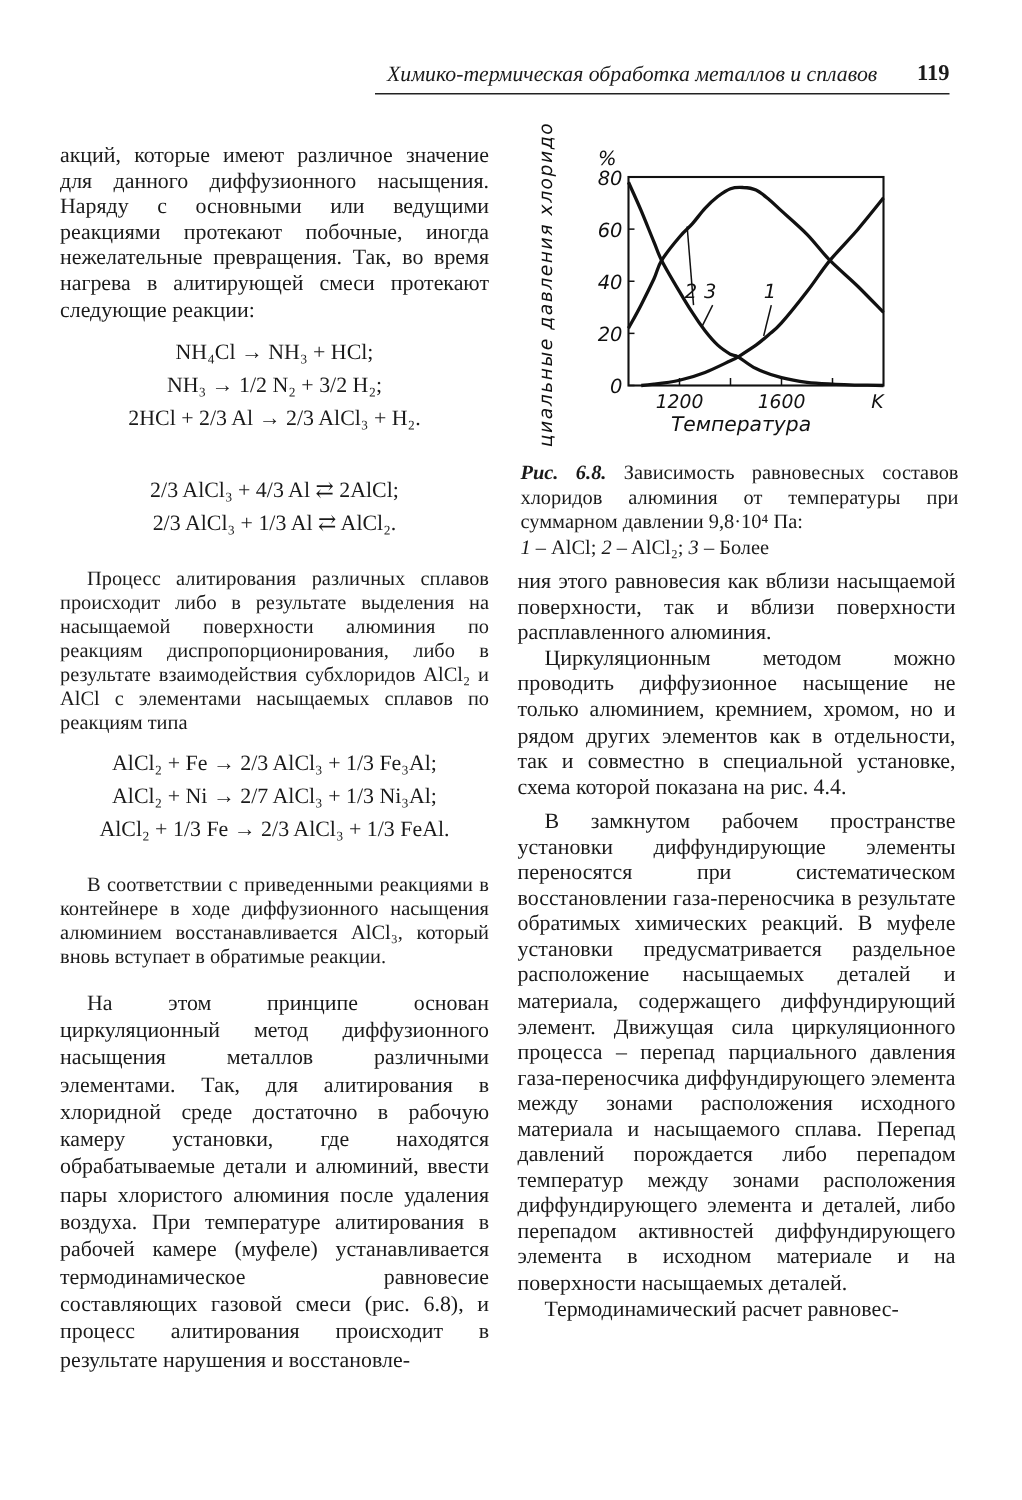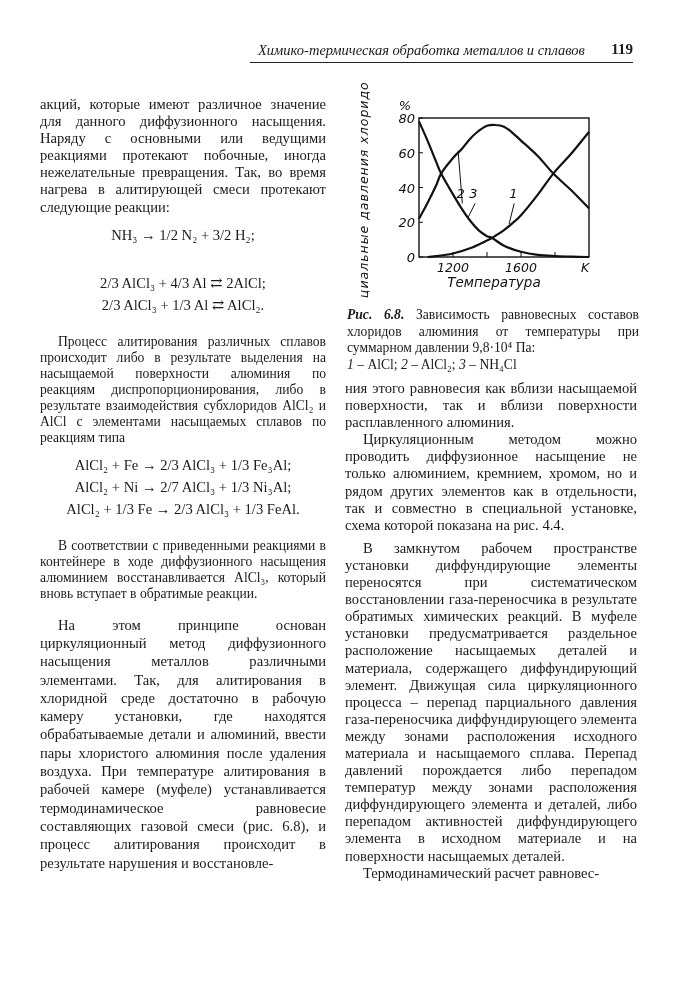--- a/index.html
+++ b/index.html
@@ -30,21 +30,23 @@
 <body>
 
 <div class="header">
   <span class="title">Химико-термическая обработка металлов и сплавов</span>
   <span class="pnum">119</span>
 </div>
 
 <div class="col col-left">
   <p>акций, которые имеют различное значение для данного диффузионного насыщения. Наряду с основными или ведущими реакциями протекают побочные, иногда нежелательные превращения. Так, во время нагрева в алитирующей смеси протекают следующие реакции:</p>
   <div class="eqblock">
+    <p class="eq">NH₄Cl → NH₃ + HCl;</p>
     <p class="eq">NH₃ → 1/2 N₂ + 3/2 H₂;</p>
+    <p class="eq">2HCl + 2/3 Al → 2/3 AlCl₃ + H₂.</p>
   </div>
   <div class="gap"></div>
   <div class="eqblock">
     <p class="eq">2/3 AlCl₃ + 4/3 Al ⇄ 2AlCl;</p>
     <p class="eq">2/3 AlCl₃ + 1/3 Al ⇄ AlCl₂.</p>
   </div>
   <div class="gap"></div>
   <p class="ind small">Процесс алитирования различных сплавов происходит либо в результате выделения на насыщаемой поверхности алюминия по реакциям диспропорционирования, либо в результате взаимодействия субхлоридов AlCl₂ и AlCl с элементами насыщаемых сплавов по реакциям типа</p>
   <div class="eqblock">
     <p class="eq">AlCl₂ + Fe → 2/3 AlCl₃ + 1/3 Fe₃Al;</p>
@@ -99,21 +101,21 @@
 </div>
 
 <div class="caption">
   <span class="lbl">Рис. 6.8.</span>
   <span>Зависимость равновесных составов хлоридов алюминия от температуры при суммарном давлении 9,8·10⁴ Па:</span><br>
   <span class="num">1</span>
   <span>– AlCl;</span>
   <span class="num">2</span>
   <span>– AlCl₂;</span>
   <span class="num">3</span>
-  <span>– NH₄Cl</span>
+  <span>– Более</span>
 </div>
 
 <div class="col col-right">
   <p>ния этого равновесия как вблизи насыщаемой поверхности, так и вблизи поверхности расплавленного алюминия.</p>
   <p class="ind">Циркуляционным методом можно проводить диффузионное насыщение не только алюминием, кремнием, хромом, но и рядом других элементов как в отдельности, так и совместно в специальной установке, схема которой показана на рис. 4.4.</p>
   <div style="height:6px"></div>
   <p class="ind">В замкнутом рабочем пространстве установки диффундирующие элементы переносятся при систематическом восстановлении газа-переносчика в результате обратимых химических реакций. В муфеле установки предусматривается раздельное расположение насыщаемых деталей и материала, содержащего диффундирующий элемент. Движущая сила циркуляционного процесса – перепад парциального давления газа-переносчика диффундирующего элемента между зонами расположения исходного материала и насыщаемого сплава. Перепад давлений порождается либо перепадом температур между зонами расположения диффундирующего элемента и деталей, либо перепадом активностей диффундирующего элемента в исходном материале и на поверхности насыщаемых деталей.</p>
   <p class="ind">Термодинамический расчет равновес-</p>
 </div>
 

